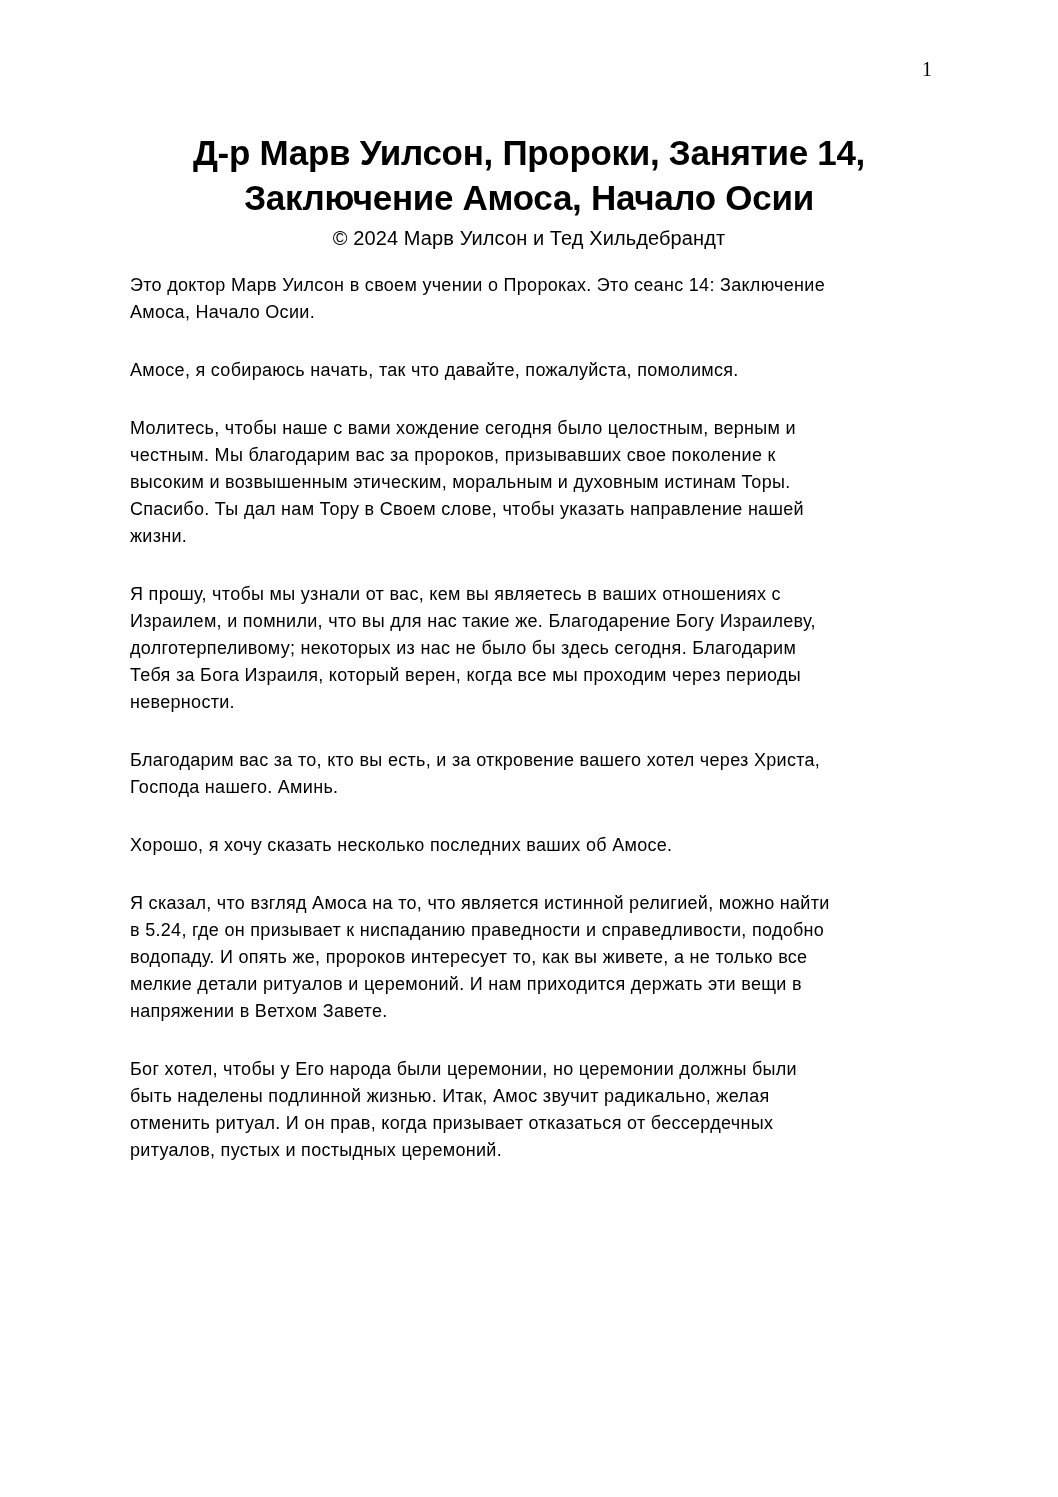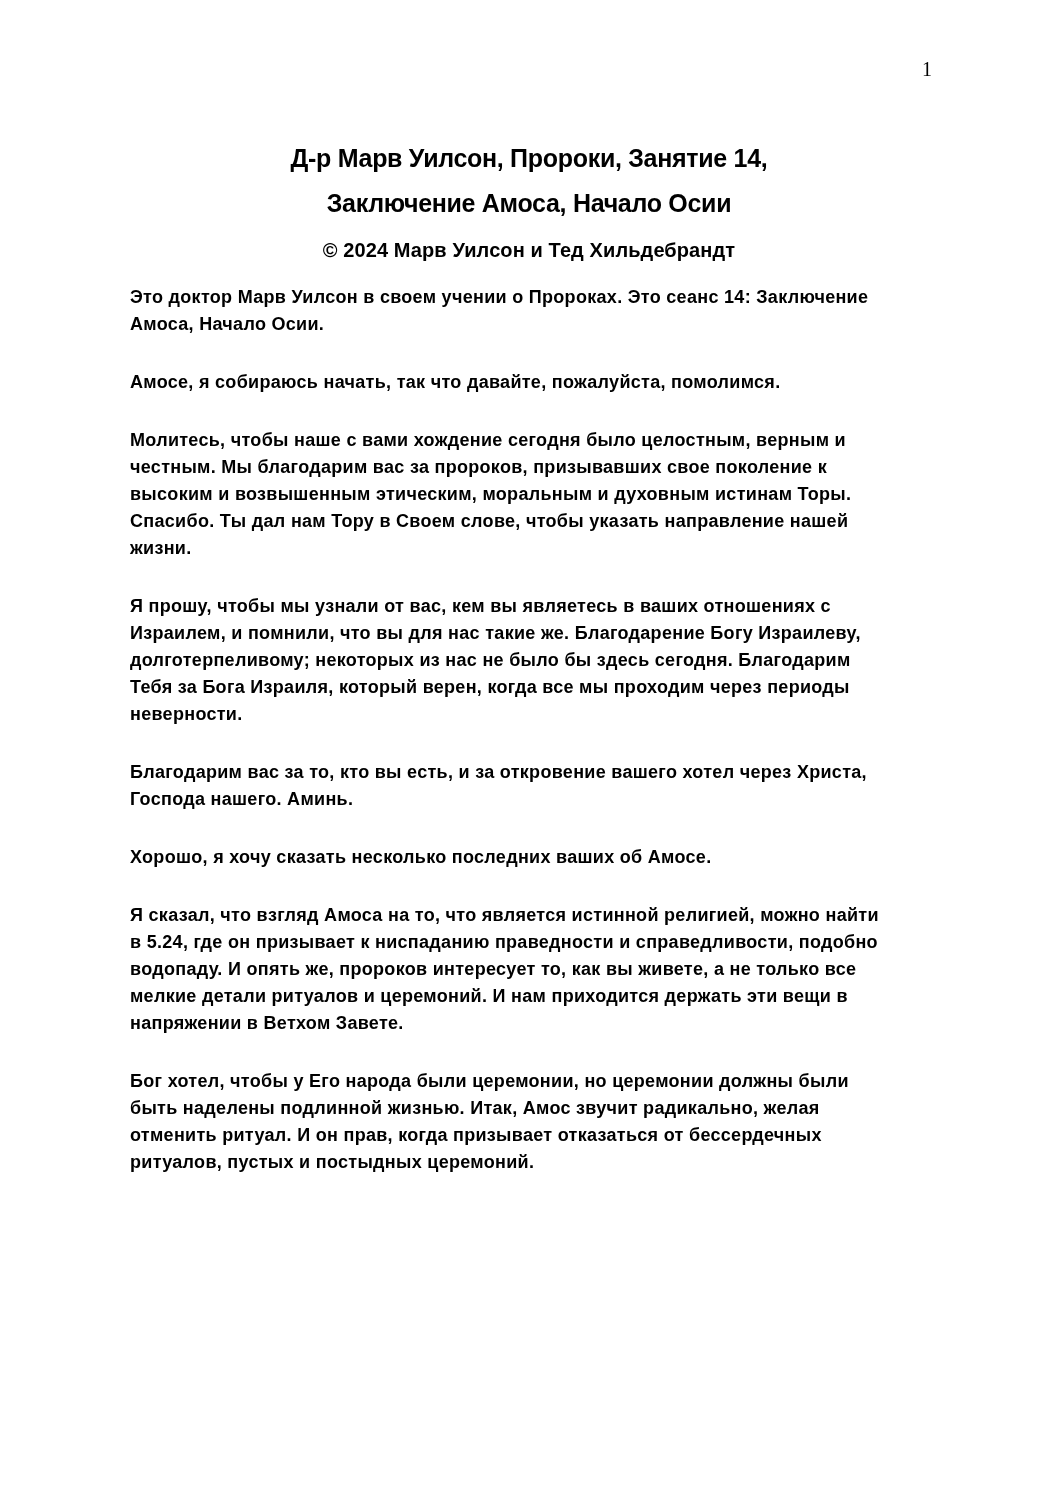--- a/index.html
+++ b/index.html
@@ -22,45 +22,43 @@
     right: 126px;
     font-family: "Liberation Serif", serif;
     font-size: 20px;
     line-height: 24px;
   }
   .header {
     padding-top: 126px;
     text-align: center;
   }
   .doc-title {
-    margin: 10px;
-    font-size: 25px;
+    margin: 4px;
+    font-size: 35px;
     font-weight: 700;
     line-height: 45px;
     letter-spacing: -0.3px;
     white-space: pre-line;
   }
   .doc-subtitle {
     margin: 4px 0 0 0;
     font-size: 20px;
     line-height: 28px;
     letter-spacing: 0.1px;
-    font-weight: bold;
   }
   .body-text {
     margin: 20px 130px 0 130px;
     font-size: 18px;
     line-height: 27px;
     letter-spacing: 0.3px;
     text-align: left;
   }
   .body-text p {
     margin: 2px 0 31px 0;
     white-space: pre-line;
-    font-weight: bold;
   }
 </style>
 </head>
 <body>
 
 <div class="page">
 
   <div class="page-number">1</div>
 
   <div class="header">

